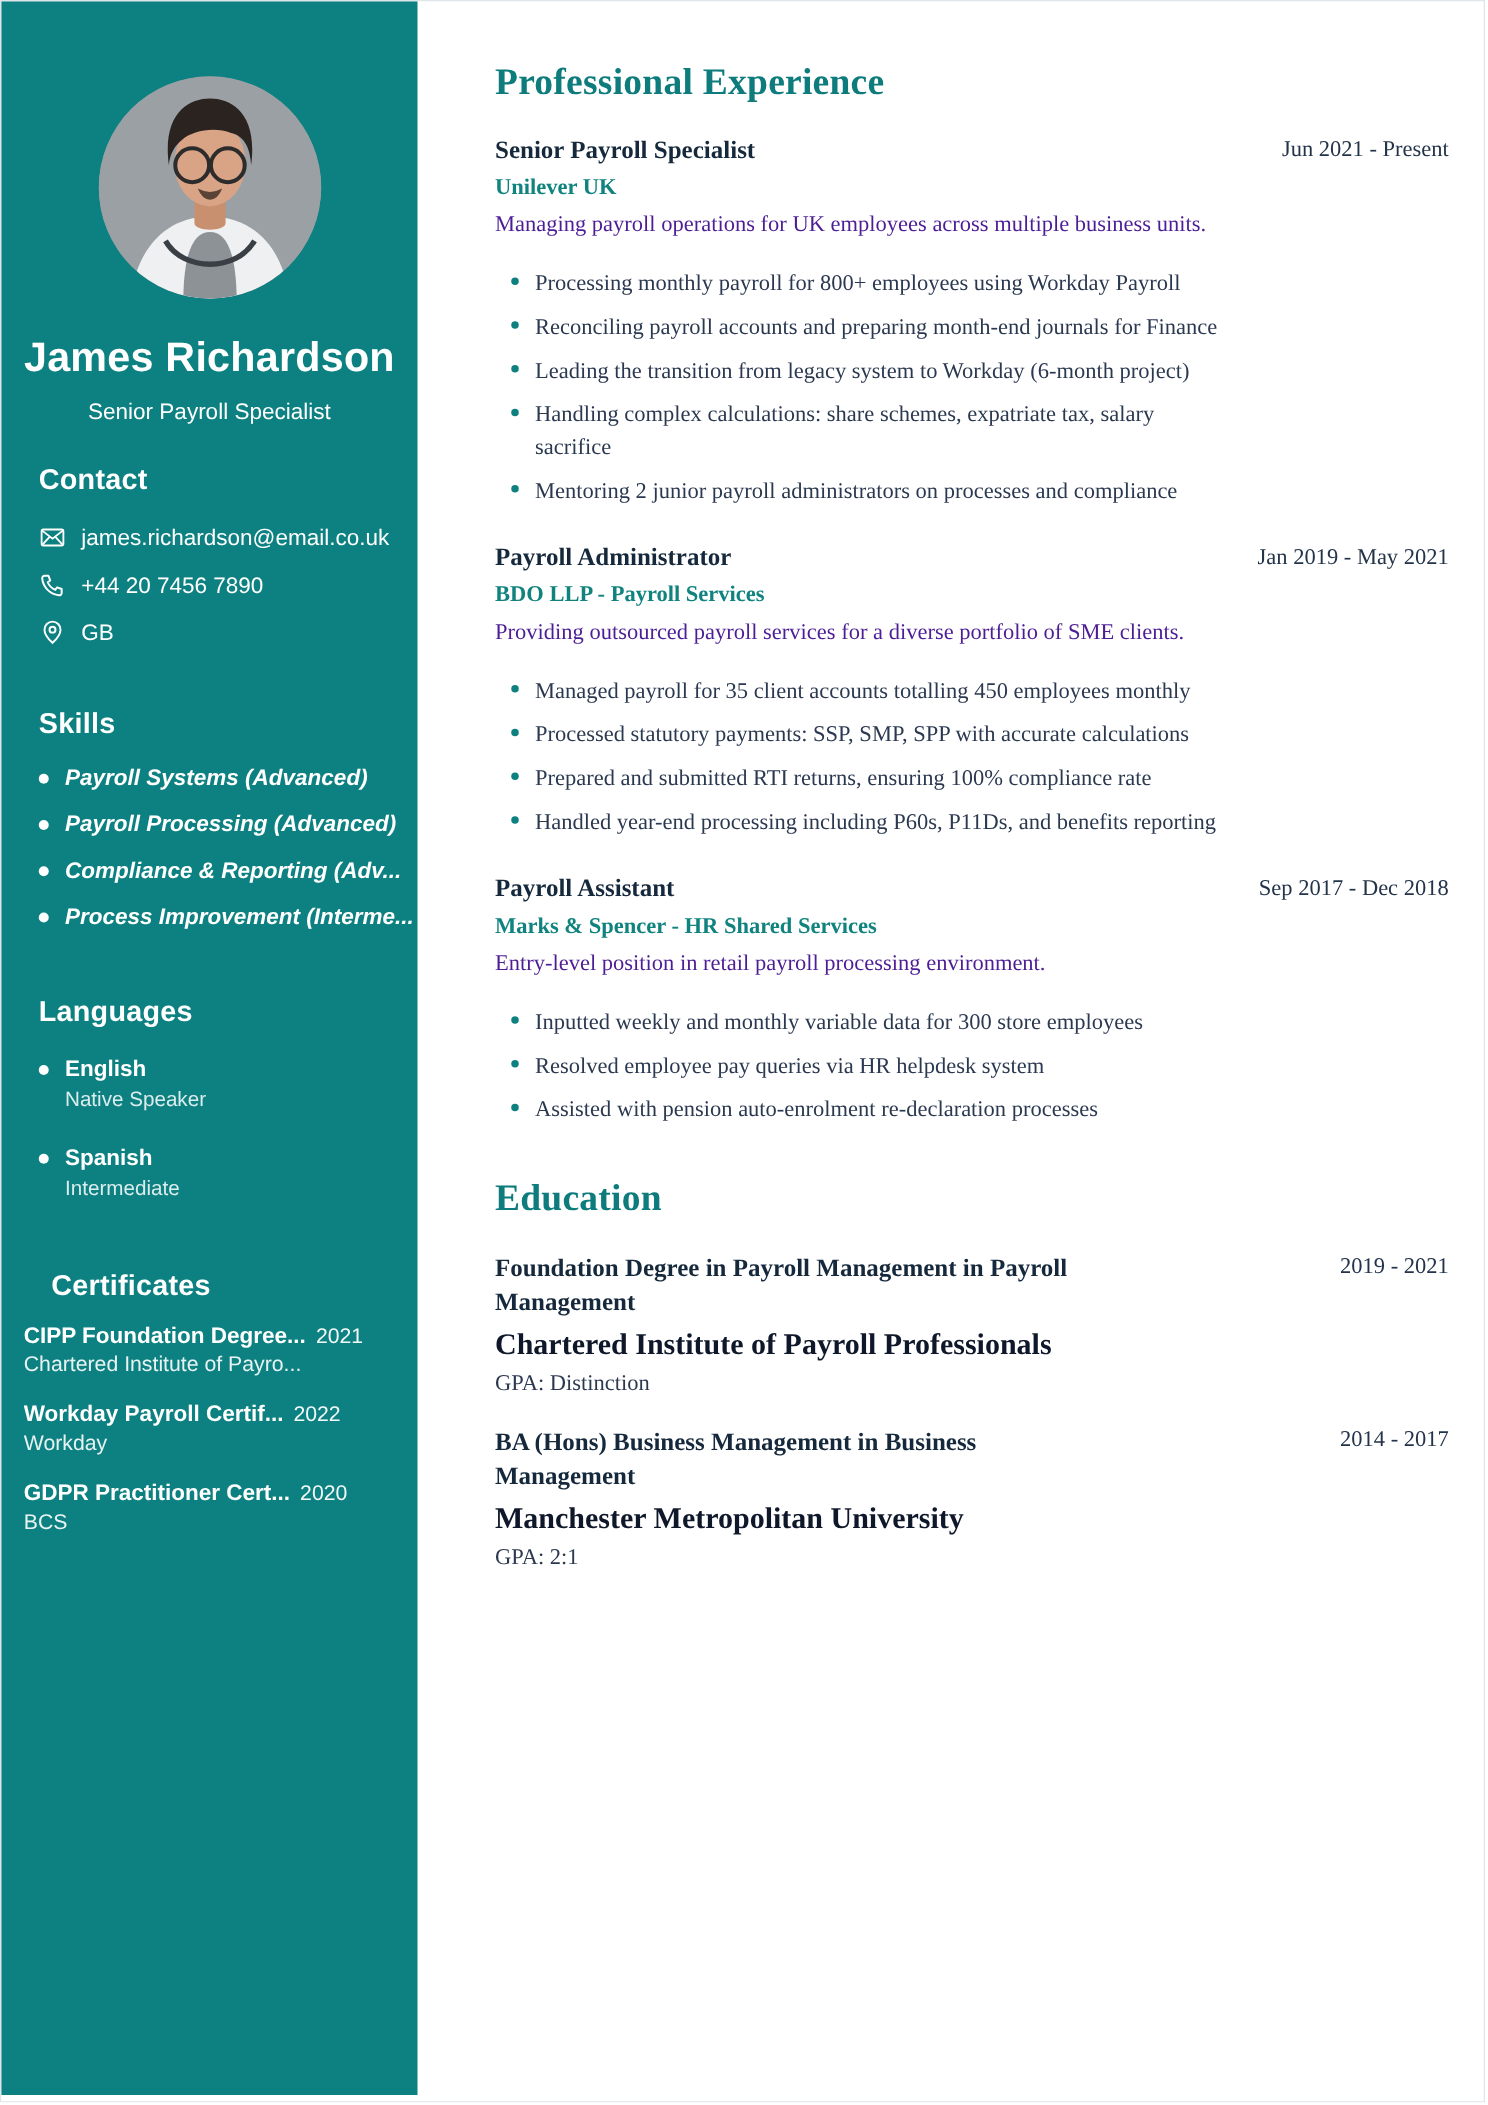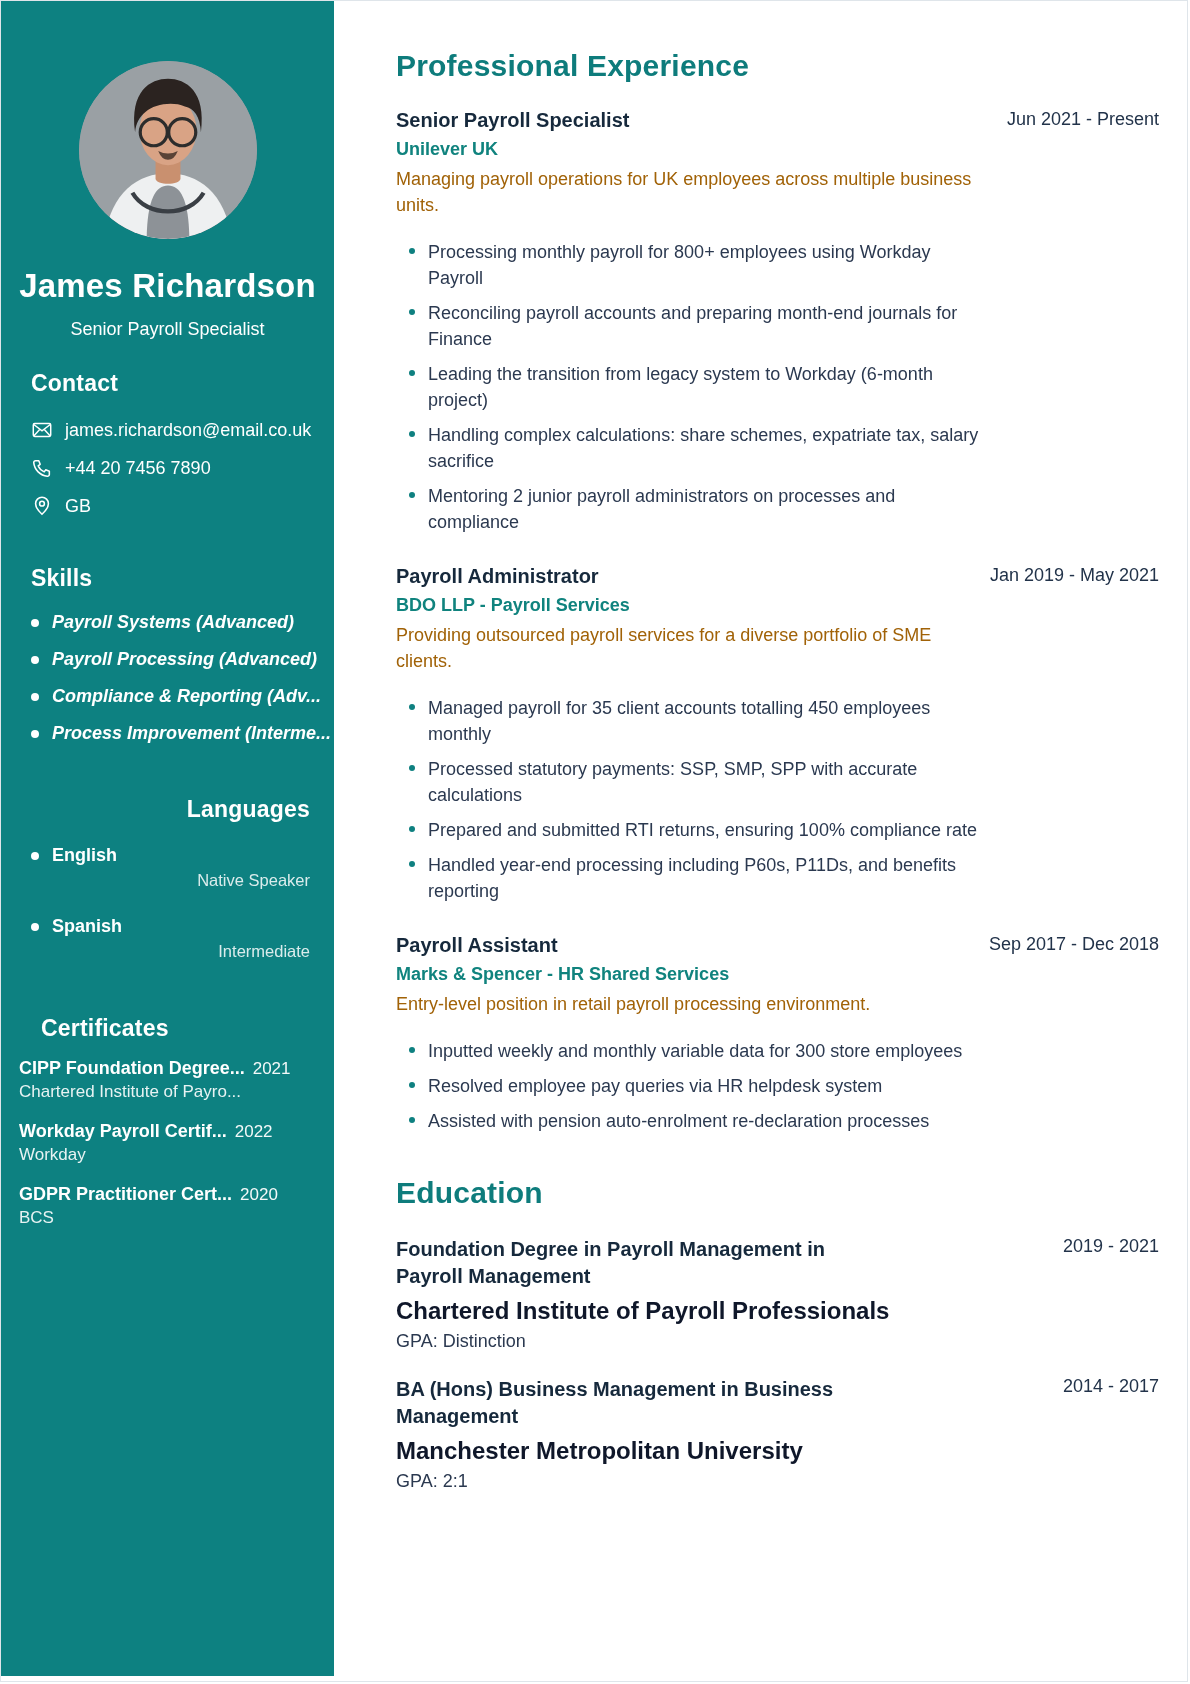--- a/index.html
+++ b/index.html
@@ -42,21 +42,21 @@
   }
   .person-title {
     margin-top: 14px;
     text-align: center;
     font-size: 18px;
     font-weight: 400;
   }
   .side-section { padding: 0 24px 0 30px; }
   .side-section.contact { margin-top: 30px; }
   .side-section.skills { margin-top: 48px; }
-  .side-section.languages { margin-top: 52px; text-align: right; }
+  .side-section.languages { margin-top: 52px; }
   .side-section.certificates { margin-top: 54px; padding-left: 18px; padding-right: 20px; }
   .side-heading {
     font-size: 23px;
     font-weight: 700;
     letter-spacing: 0.2px;
   }
   .side-section.certificates .side-heading { margin-left: 22px; }
 
   .contact-row {
     display: flex;
@@ -108,20 +108,21 @@
     font-size: 17px; font-weight: 400;
     color: rgba(255,255,255,0.9);
     white-space: nowrap; overflow: hidden;
   }
 
   
   .main {
     position: absolute;
     top: 0; left: 371px; right: 0; bottom: 0;
     padding: 48px 28px 0 24px;
+    font-family: Liberation Serif, serif;
   }
   .section-heading {
     color: #0e7c7c;
     font-size: 30px;
     font-weight: 700;
     letter-spacing: 0.2px;
     margin-bottom: 26px;
   }
   .section-heading.education { margin-top: 42px; }
   .job { margin-bottom: 30px; }
@@ -139,21 +140,21 @@
   }
   .job-company {
     margin-top: 7px;
     font-size: 18px; font-weight: 600;
     color: #10837e;
   }
   .job-desc {
     margin-top: 6px;
     font-size: 18px;
     line-height: 26px;
-    color: #a16207;
+    color: #4c1d95;
     max-width: 585px;
   }
   .job-bullets { list-style: none; margin-top: 21px; max-width: 585px; }
   .job-bullets li {
     display: flex;
     margin-bottom: 9px;
     font-size: 18px;
     line-height: 26px;
     color: #2b3950;
   }

